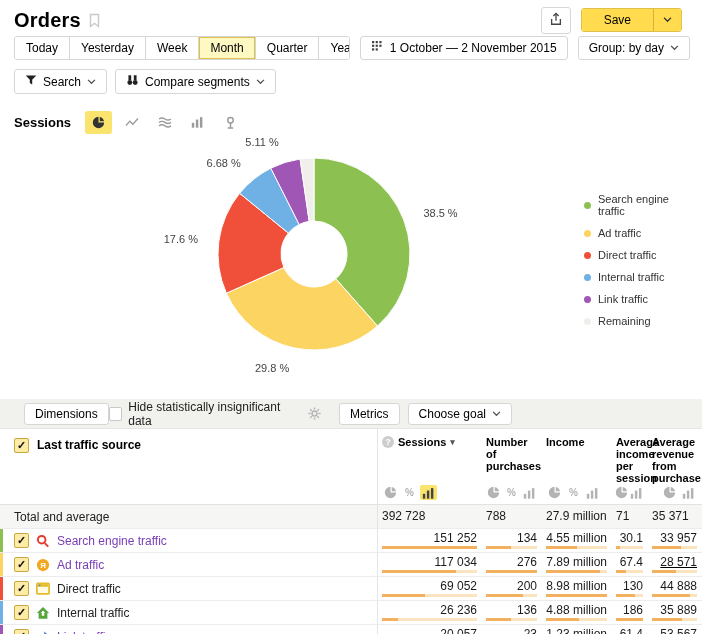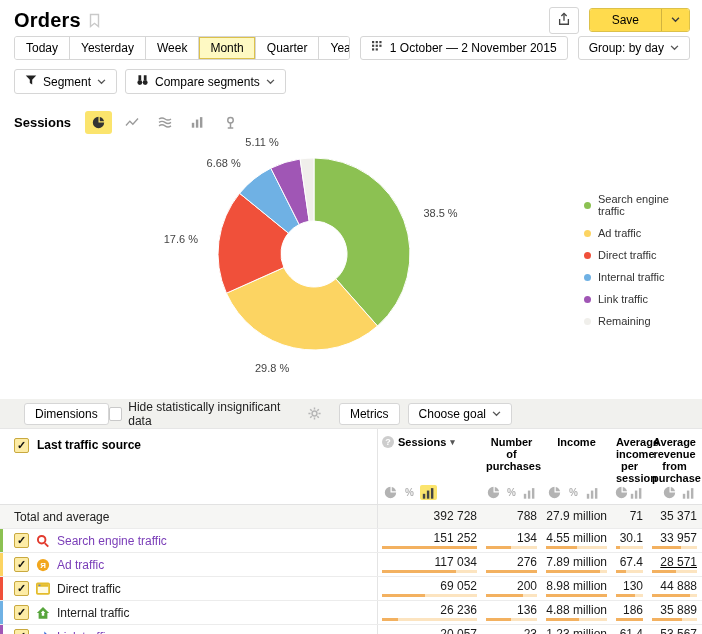--- a/index.html
+++ b/index.html
@@ -1,20 +1,20 @@
 <!DOCTYPE html>
 <html><head>
 <meta charset="utf-8">
 <style>
   html,body{margin:0;padding:0;background:#fff}
   body{width:702px;height:634px;overflow:hidden;font-family:"Liberation Sans",sans-serif;font-size:12px;color:#000;position:relative}
   .page{width:702px;height:634px;position:relative}
 
   
-  .hdr{display:flex;align-items:center;padding:9px 12px 3px 14px;height:34px;box-sizing:border-box}
+  .hdr{display:flex;align-items:center;padding:9px 20px 3px 14px;height:34px;box-sizing:border-box}
   .title{font-size:20px;font-weight:bold;letter-spacing:.2px}
   .bm{margin-left:8px;display:inline-flex}
   .spacer{flex:1}
   .iconbtn{width:28px;height:25px;border:1px solid #d6d6d6;border-radius:3px;background:#fff;display:inline-flex;align-items:center;justify-content:center;cursor:pointer}
   .savegrp{display:inline-flex;margin-left:10px;border:1px solid #dcc14a;border-radius:3px;overflow:hidden}
   .save-main{background:#ffdb4d;padding:4px 22px;font-size:12px;cursor:pointer}
   .save-arrow{background:#ffdb4d;border-left:1px solid rgba(0,0,0,.18);padding:4px 9px;display:flex;align-items:center;cursor:pointer}
 
   
   .prow{display:flex;align-items:center;padding:2px 12px 0 14px;gap:10px}
@@ -48,34 +48,34 @@
   .gear{display:inline-flex;margin-left:2px;cursor:pointer}
   .tbar .btn{padding:3px 10px}
   .m-metrics{margin-left:18px}
   .m-goal{margin-left:8px;margin-right:178px}
 
   
   .thead{display:flex;border-top:1px solid #e6e6e6;height:76px;box-sizing:border-box}
   .lhead{flex:1;padding:9px 0 0 14px;display:flex;align-items:flex-start;gap:8px;font-weight:bold}
   .cols{display:flex;border-left:1px solid #e4e4e4;box-sizing:border-box}
   .hcell{display:flex;flex-direction:column;box-sizing:border-box;padding:7px 5px 4px 4px;font-size:11px;font-weight:bold;line-height:12px}
-  .hlabel{text-align:center}
+  .hlabel{text-align:left}
   .hlabel.first{text-align:left;display:flex;align-items:center;gap:4px;white-space:nowrap}
   .modes{display:flex;gap:2px;margin-top:auto;align-items:center}
   .modes.right{justify-content:flex-end}
   .mico{width:17px;height:15px;display:inline-flex;align-items:center;justify-content:center;color:#b3b3b3;border-radius:2px;cursor:pointer;font-size:10px;font-weight:bold}
   .mico.sel{background:#fbe46d;color:#444}
   .qicon{width:12px;height:12px;border-radius:50%;background:#cdcdcd;color:#fff;font-size:9px;line-height:12px;text-align:center;font-weight:bold;flex:0 0 auto}
   .sortcaret{font-size:9px;color:#555}
 
   .cb{width:13px;height:13px;border:1px solid #c9a93f;border-radius:2px;background:#fdeca6;display:inline-flex;align-items:center;justify-content:center;font-size:11px;font-weight:bold;color:#111;line-height:1;cursor:pointer;flex:0 0 auto}
 
   .totrow{display:flex;height:24px;background:#f6f6f4;border-top:1px solid #e2e2e2;box-sizing:border-box;align-items:stretch}
   .totlabel{flex:1;display:flex;align-items:center;padding-left:14px;color:#222}
-  .totrow .ncell{display:flex;align-items:center;justify-content:flex-end}
+  .totrow .ncell{display:flex;align-items:center;}
 
   .trow{display:flex;height:24px;border-top:1px solid #ececec;box-sizing:border-box;position:relative}
   .strip{position:absolute;left:0;top:0;bottom:0;width:3px}
   .lcell{flex:1;display:flex;align-items:center;gap:7px;padding-left:14px;overflow:hidden}
   .ticon{display:inline-flex;width:14px;height:14px;flex:0 0 auto}
   .rlabel{font-size:12px;color:#222;text-decoration:none;cursor:pointer;white-space:nowrap}
   .rlabel.visited{color:#7a3db8}
   .ncell{box-sizing:border-box;padding:0 5px 0 4px;text-align:right}
   .trow .ncell{padding-top:3px}
   .num{font-size:12px;line-height:13px;color:#1a1a1a}
@@ -146,21 +146,21 @@
     </span>
   </div>
 
   <div class="frow">
     <span class="btn">
       <span>
         <svg width="12" height="12" viewBox="0 0 16 16">
             <path d="M1 2h14l-5.4 5.5V14l-3.2-2V7.5z" fill="#222"></path>
           </svg>
       </span>
-      <span>Segment</span>
+      <span>Search</span>
       <svg width="9" height="6" viewBox="0 0 10 7" fill="none" stroke="#555" stroke-width="1.5">
           <path d="M1 1l4 4 4-4"></path>
         </svg>
     </span>
     <span class="btn">
       <span>
         <svg width="13" height="12" viewBox="0 0 16 14">
             <path d="M3 1h3.4v6H3zM9.6 1H13v6H9.6z" fill="#222"></path>
             <circle cx="4.7" cy="10" r="3" fill="#222"></circle>
             <circle cx="11.3" cy="10" r="3" fill="#222"></circle>

